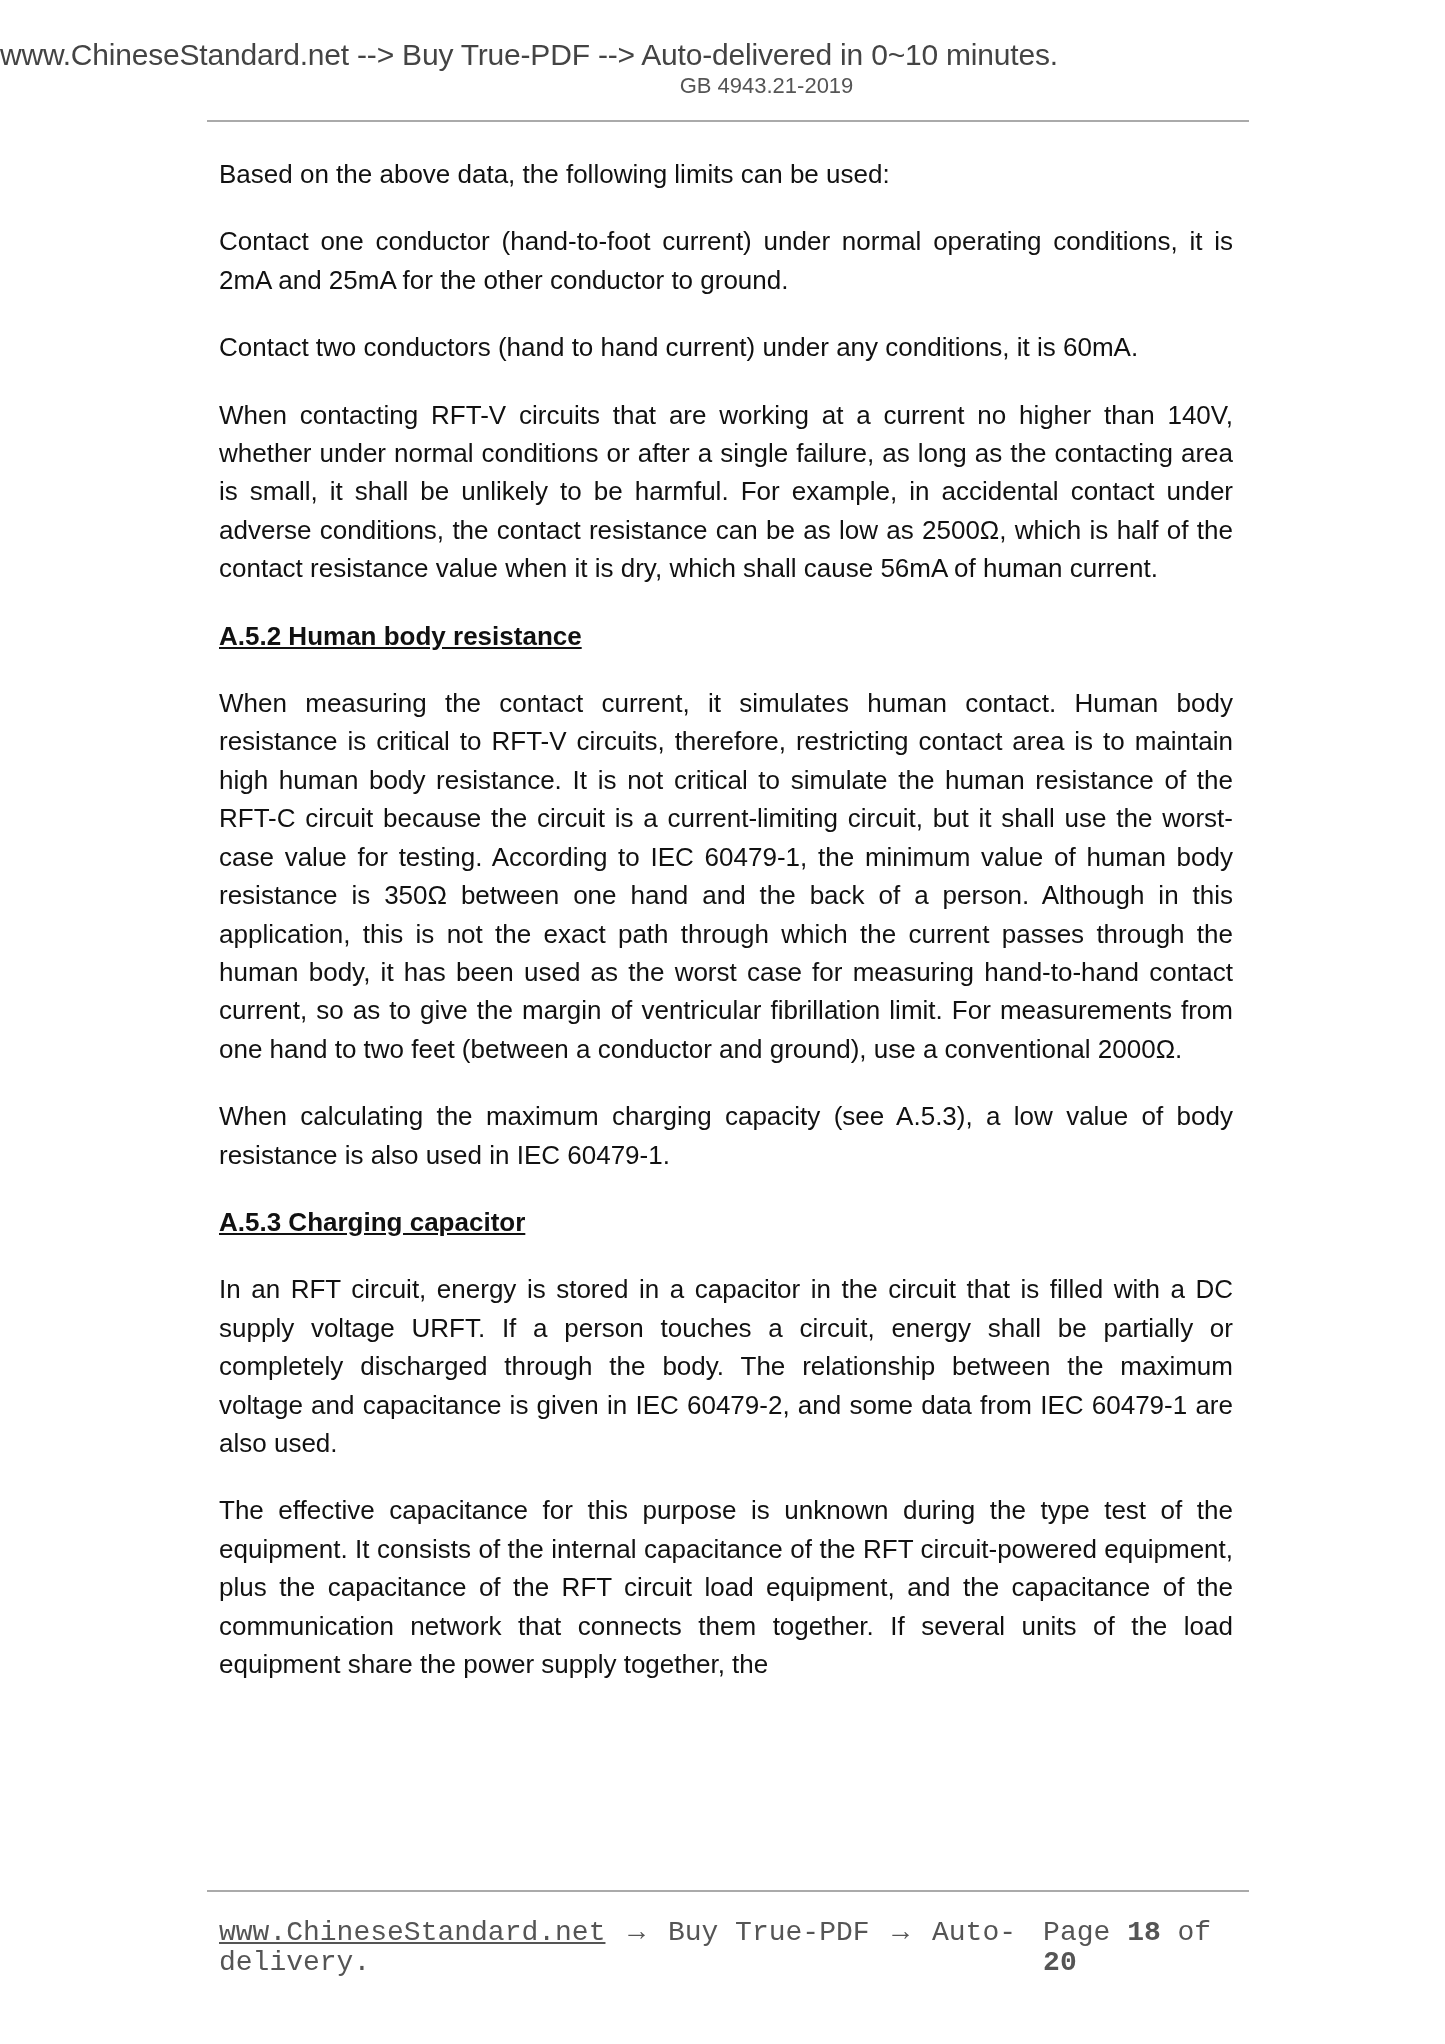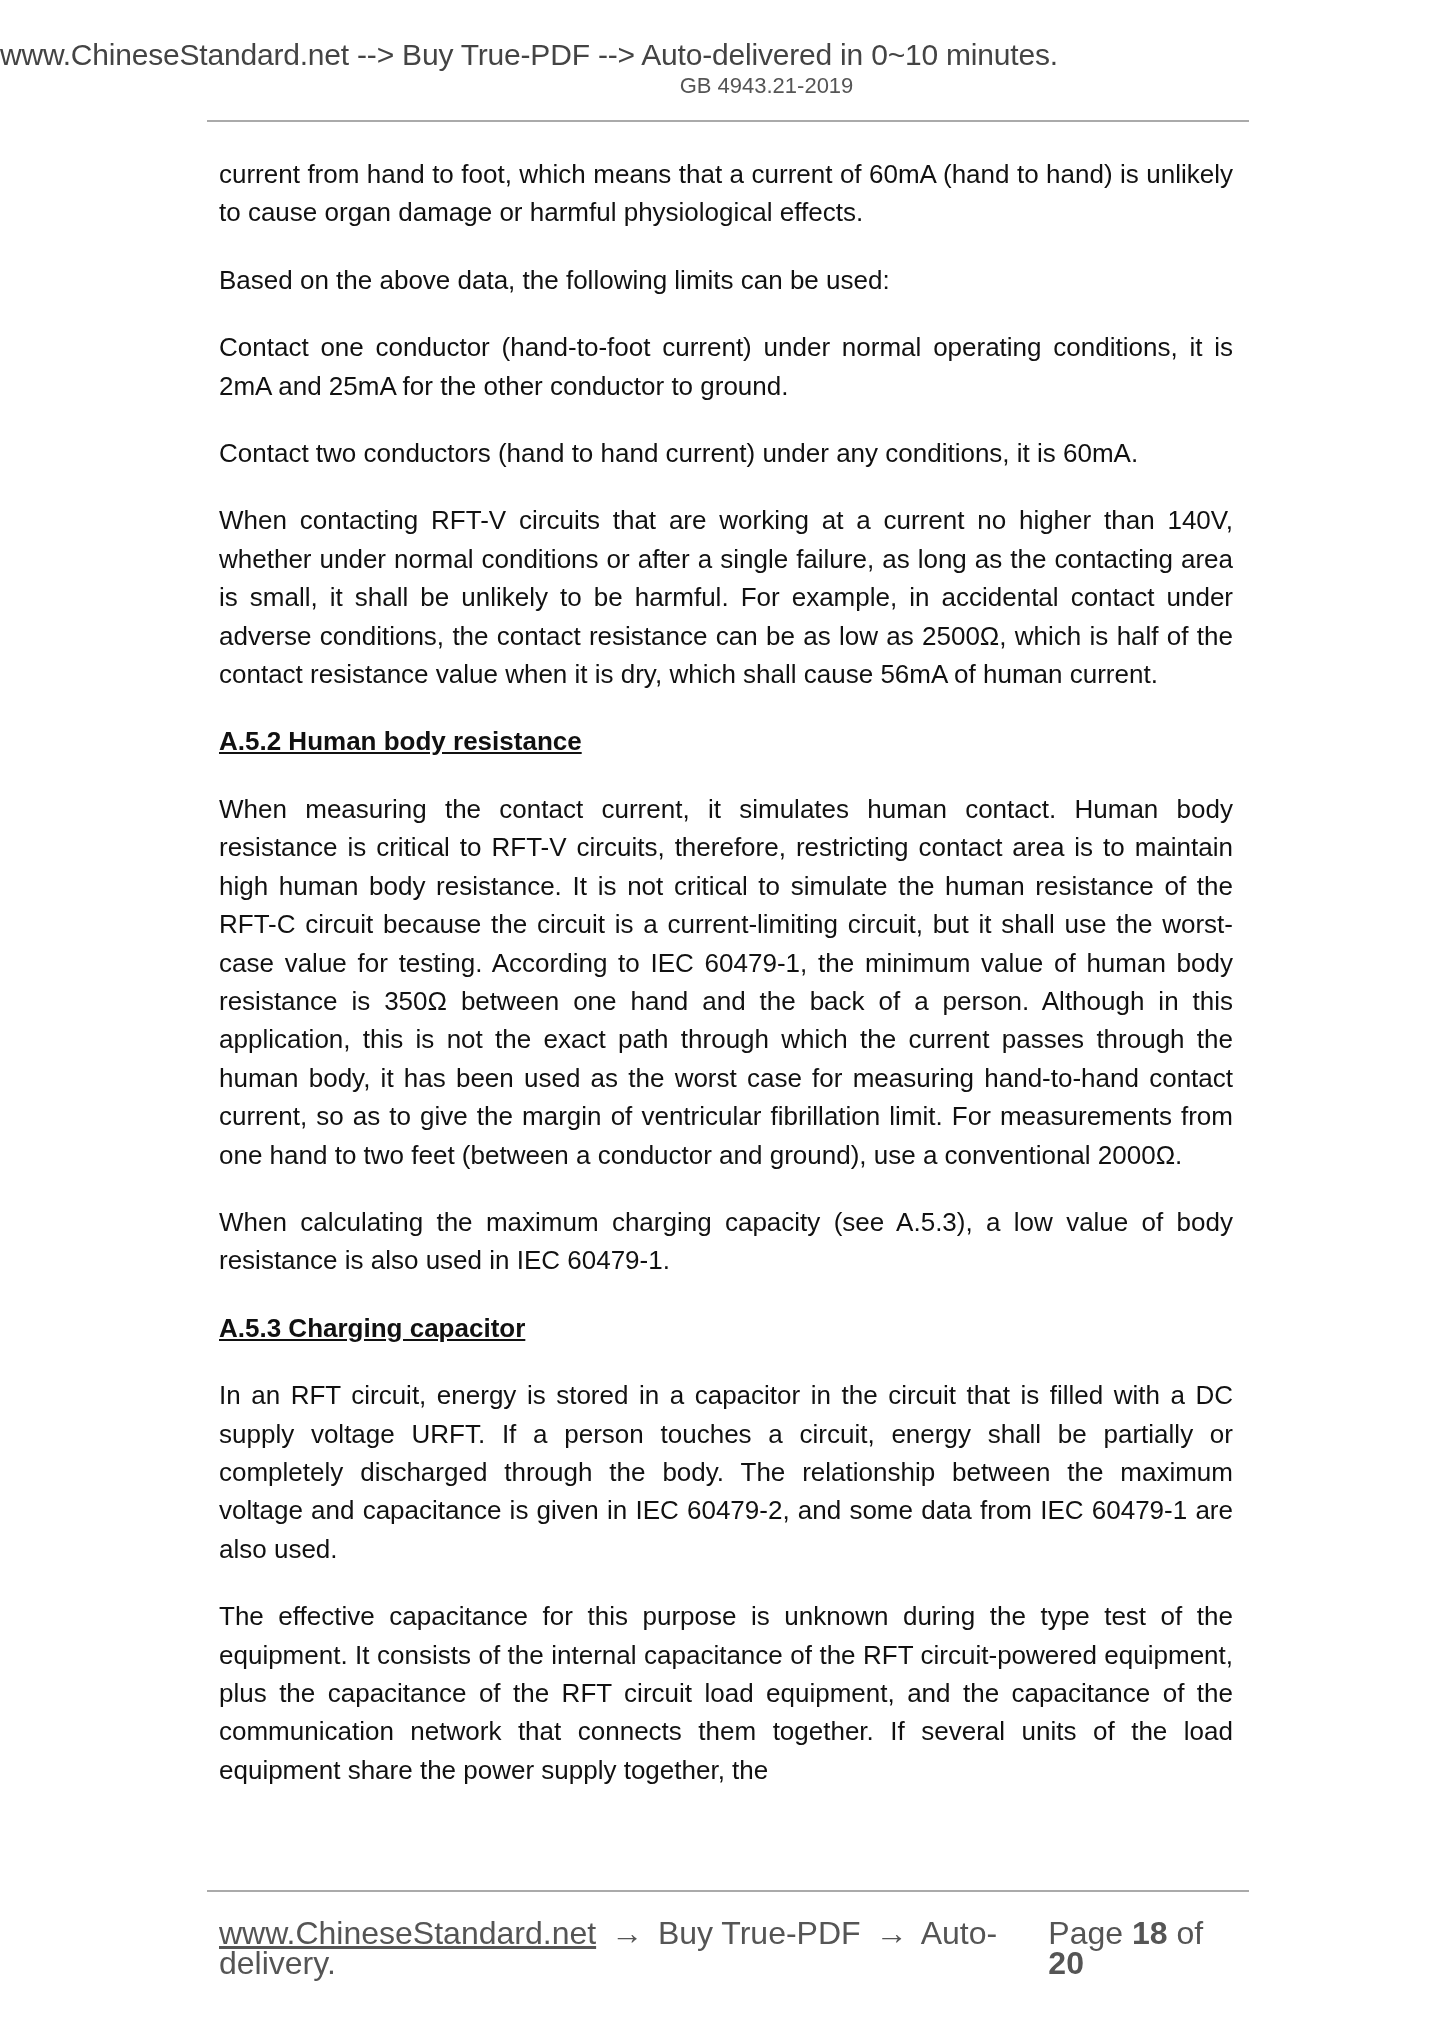--- a/index.html
+++ b/index.html
@@ -71,45 +71,45 @@
       left: 207px;
       width: 1042px;
       height: 0;
       border-top: 2px solid #aaaaaa;
     }
     .footer {
       position: absolute;
       top: 1918px;
       left: 219px;
       width: 1014px;
-      font-size: 32px;
+      font-size: 28px;
       line-height: 30px;
       color: #555555;
       display: flex;
+      font-family: Liberation Mono, monospace;
     }
     .footer-link {
       color: #555555;
       text-decoration: underline;
     }
     .footer-page b {
       font-weight: bold;
     }
     .arrow {
       margin: 0 6px;
     }
   </style>
 </head>
 <body>
 
 <div class="banner">www.ChineseStandard.net --&gt; Buy True-PDF --&gt; Auto-delivered in 0~10 minutes.</div>
 <div class="std-code">GB 4943.21-2019</div>
 <div class="header-rule"></div>
 
 <div class="content">
-  <p>current from hand to foot, which means that a current of 60mA (hand to hand) is unlikely to cause organ damage or harmful physiological effects.</p>
   <p>Based on the above data, the following limits can be used:</p>
   <p>Contact one conductor (hand-to-foot current) under normal operating conditions, it is 2mA and 25mA for the other conductor to ground.</p>
   <p>Contact two conductors (hand to hand current) under any conditions, it is 60mA.</p>
   <p>When contacting RFT-V circuits that are working at a current no higher than 140V, whether under normal conditions or after a single failure, as long as the contacting area is small, it shall be unlikely to be harmful. For example, in accidental contact under adverse conditions, the contact resistance can be as low as 2500Ω, which is half of the contact resistance value when it is dry, which shall cause 56mA of human current.</p>
   <h3>A.5.2 Human body resistance</h3>
   <p>When measuring the contact current, it simulates human contact. Human body resistance is critical to RFT-V circuits, therefore, restricting contact area is to maintain high human body resistance. It is not critical to simulate the human resistance of the RFT-C circuit because the circuit is a current-limiting circuit, but it shall use the worst-case value for testing. According to IEC 60479-1, the minimum value of human body resistance is 350Ω between one hand and the back of a person. Although in this application, this is not the exact path through which the current passes through the human body, it has been used as the worst case for measuring hand-to-hand contact current, so as to give the margin of ventricular fibrillation limit. For measurements from one hand to two feet (between a conductor and ground), use a conventional 2000Ω.</p>
   <p>When calculating the maximum charging capacity (see A.5.3), a low value of body resistance is also used in IEC 60479-1.</p>
   <h3>A.5.3 Charging capacitor</h3>
   <p>In an RFT circuit, energy is stored in a capacitor in the circuit that is filled with a DC supply voltage URFT. If a person touches a circuit, energy shall be partially or completely discharged through the body. The relationship between the maximum voltage and capacitance is given in IEC 60479-2, and some data from IEC 60479-1 are also used.</p>
   <p>The effective capacitance for this purpose is unknown during the type test of the equipment. It consists of the internal capacitance of the RFT circuit-powered equipment, plus the capacitance of the RFT circuit load equipment, and the capacitance of the communication network that connects them together. If several units of the load equipment share the power supply together, the</p>

